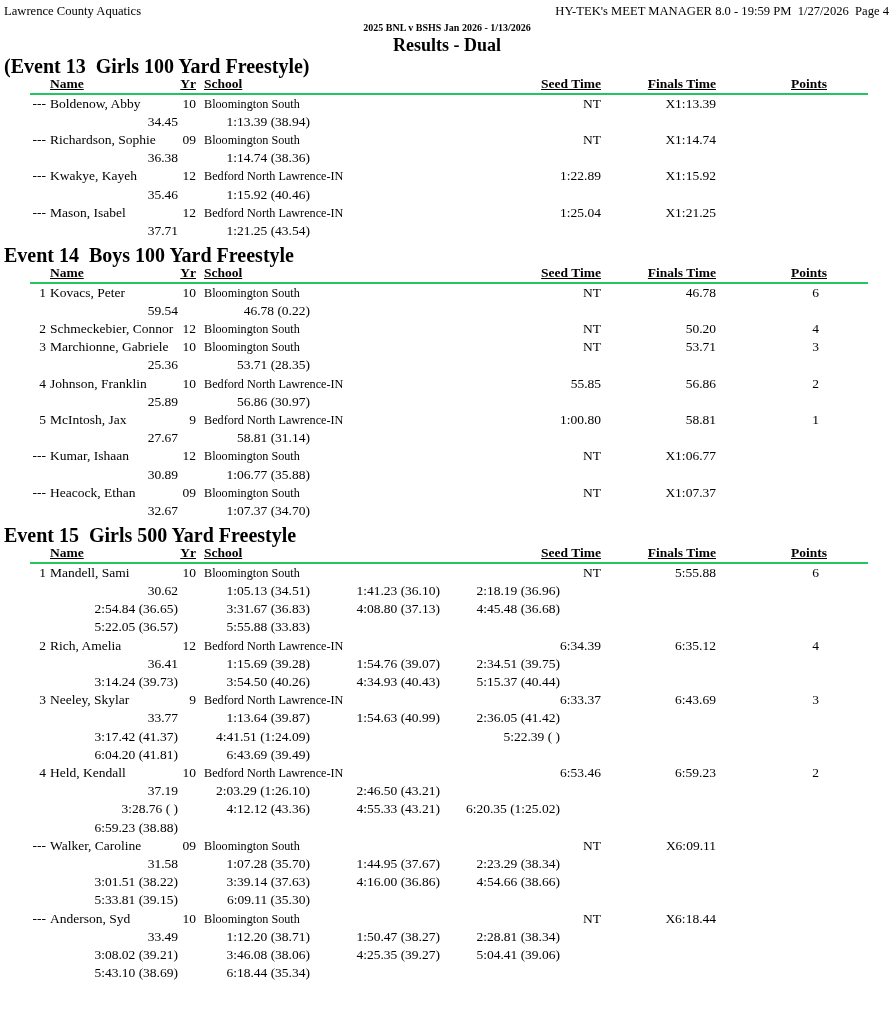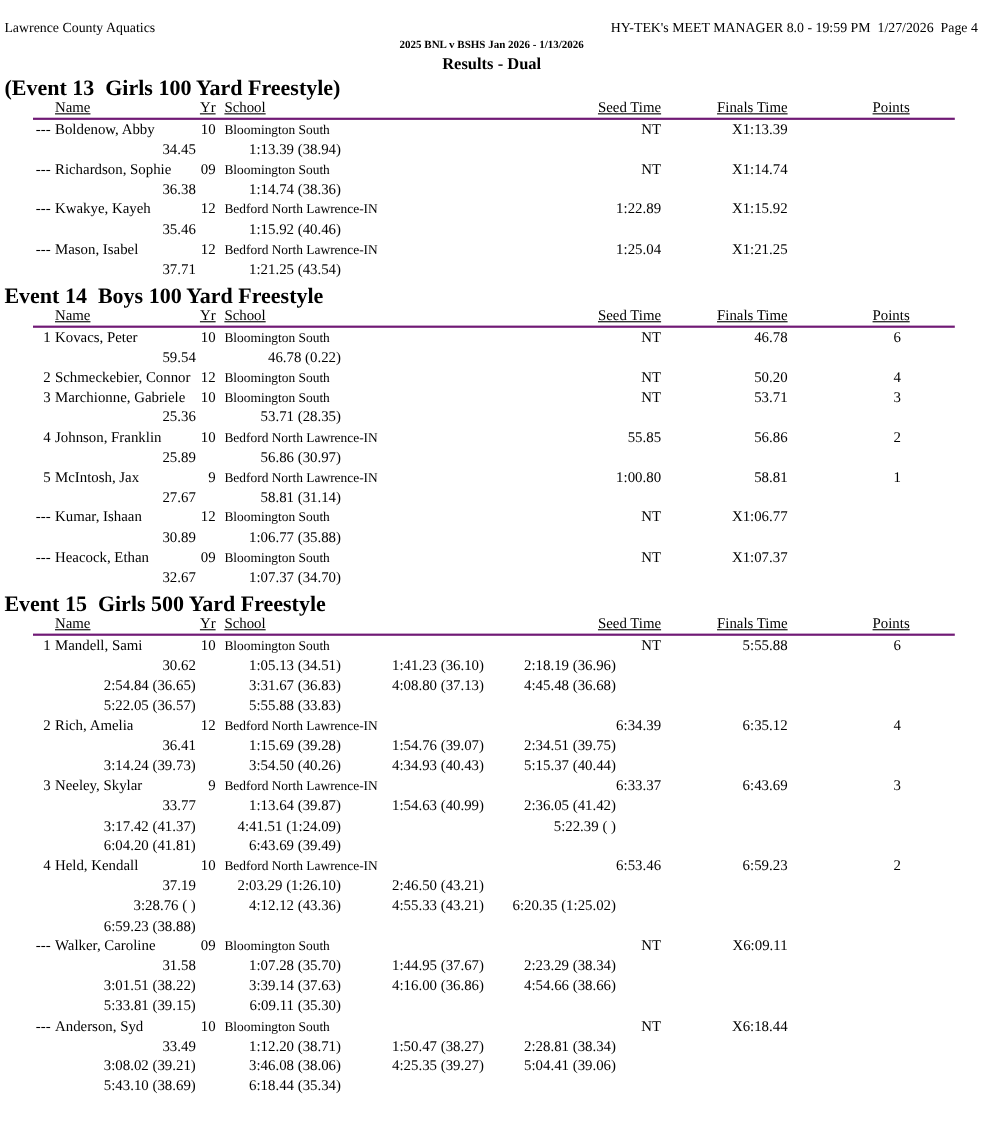--- a/index.html
+++ b/index.html
@@ -4,56 +4,56 @@
 <style>
   html, body { margin: 0; padding: 0; }
   body {
     width: 894px; height: 1024px;
     background: #ffffff;
     color: #000000;
     font-family: "Liberation Serif", "DejaVu Serif", serif;
     font-size: 13.5px;
     overflow: hidden;
   }
-  .page { padding-top: 17px; }
+  .page { padding-top: 3px; }
 
   
   .topbar {
     display: flex; justify-content: space-between; align-items: baseline;
     margin: 0 5px 0 4px;
     font-size: 12.6px; line-height: 16px;
     white-space: pre;
   }
   .title {
     text-align: center; font-weight: bold;
     font-size: 10px; line-height: 18px; white-space: pre;
   }
   .subtitle {
     text-align: center; font-weight: bold;
-    font-size: 15px; line-height: 17px;
+    font-size: 18px; line-height: 17px;
   }
 
   
   .event { margin-top: 7px; }
   .event:first-of-type { margin-top: 4px; }
   .event-title {
     font-weight: bold; font-size: 20px; line-height: 17px;
     margin: 0 0 1px 4px; white-space: pre;
   }
   .table { margin-left: 30px; width: 838px; }
 
   
   .row {
     display: grid;
     grid-template-columns: 16px 128px 22px 180px 225px 115px 111px 41px;
     align-items: baseline;
     line-height: 18.2px;
     white-space: pre;
   }
-  .head-row { font-weight: normal; line-height: 16.5px; border-bottom: 2px solid #701a75; }
+  .head-row { font-weight: bold; line-height: 16.5px; border-bottom: 2px solid #22c55e; }
   .u { text-decoration: underline; }
   .c-place  { text-align: right; }
   .c-name   { padding-left: 4px; overflow: hidden; }
   .c-yr     { text-align: right; }
   .c-school { padding-left: 8px; font-size: 12.2px; overflow: hidden; }
   .head-row .c-school { font-size: 13.5px; }
   .c-seed   { text-align: right; }
   .c-finals { text-align: right; }
   .c-points { text-align: right; padding-right: 8px; }
   .head-row .c-points { padding-right: 0; }

